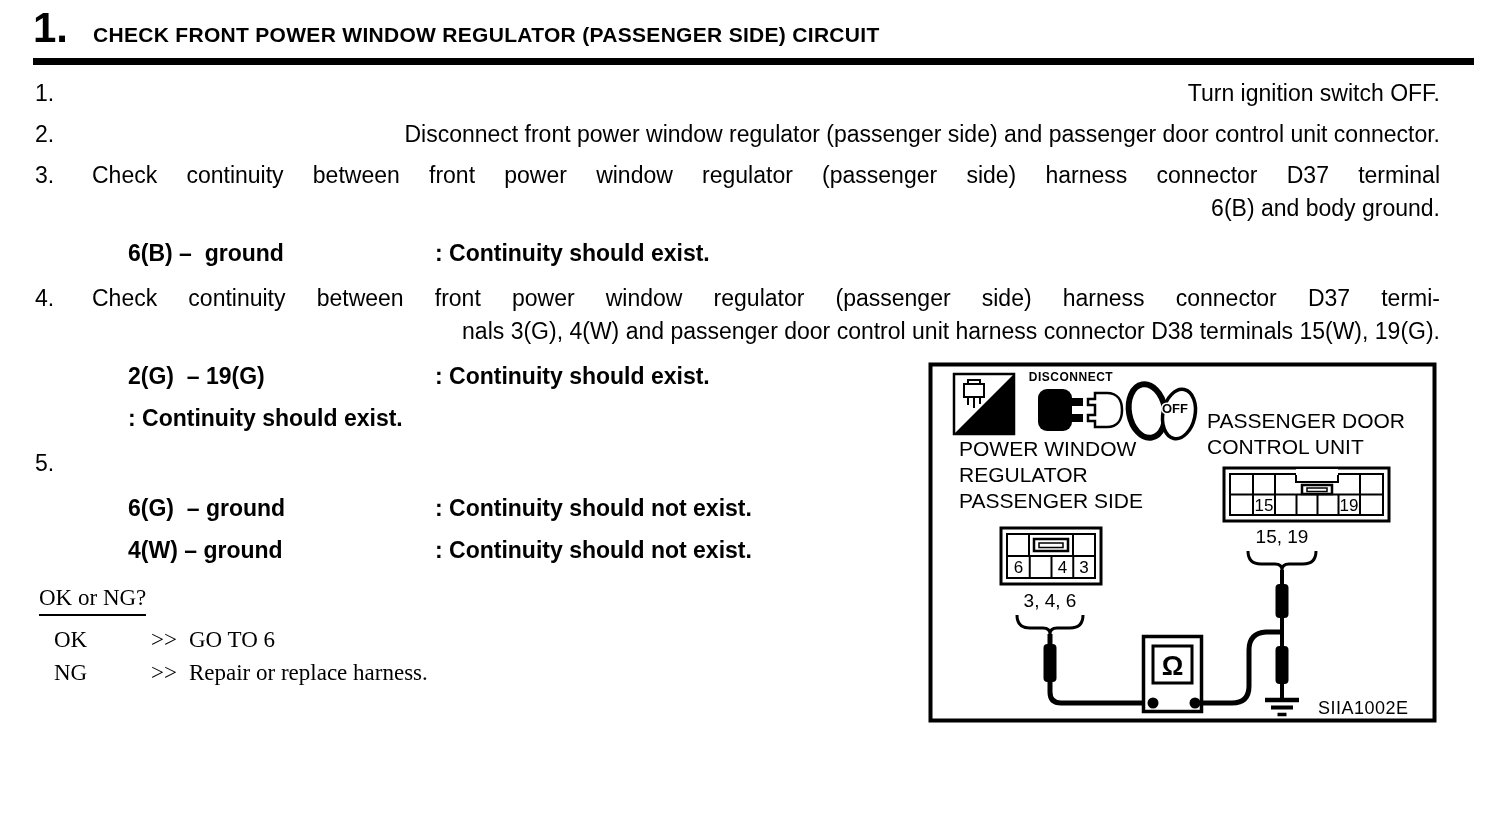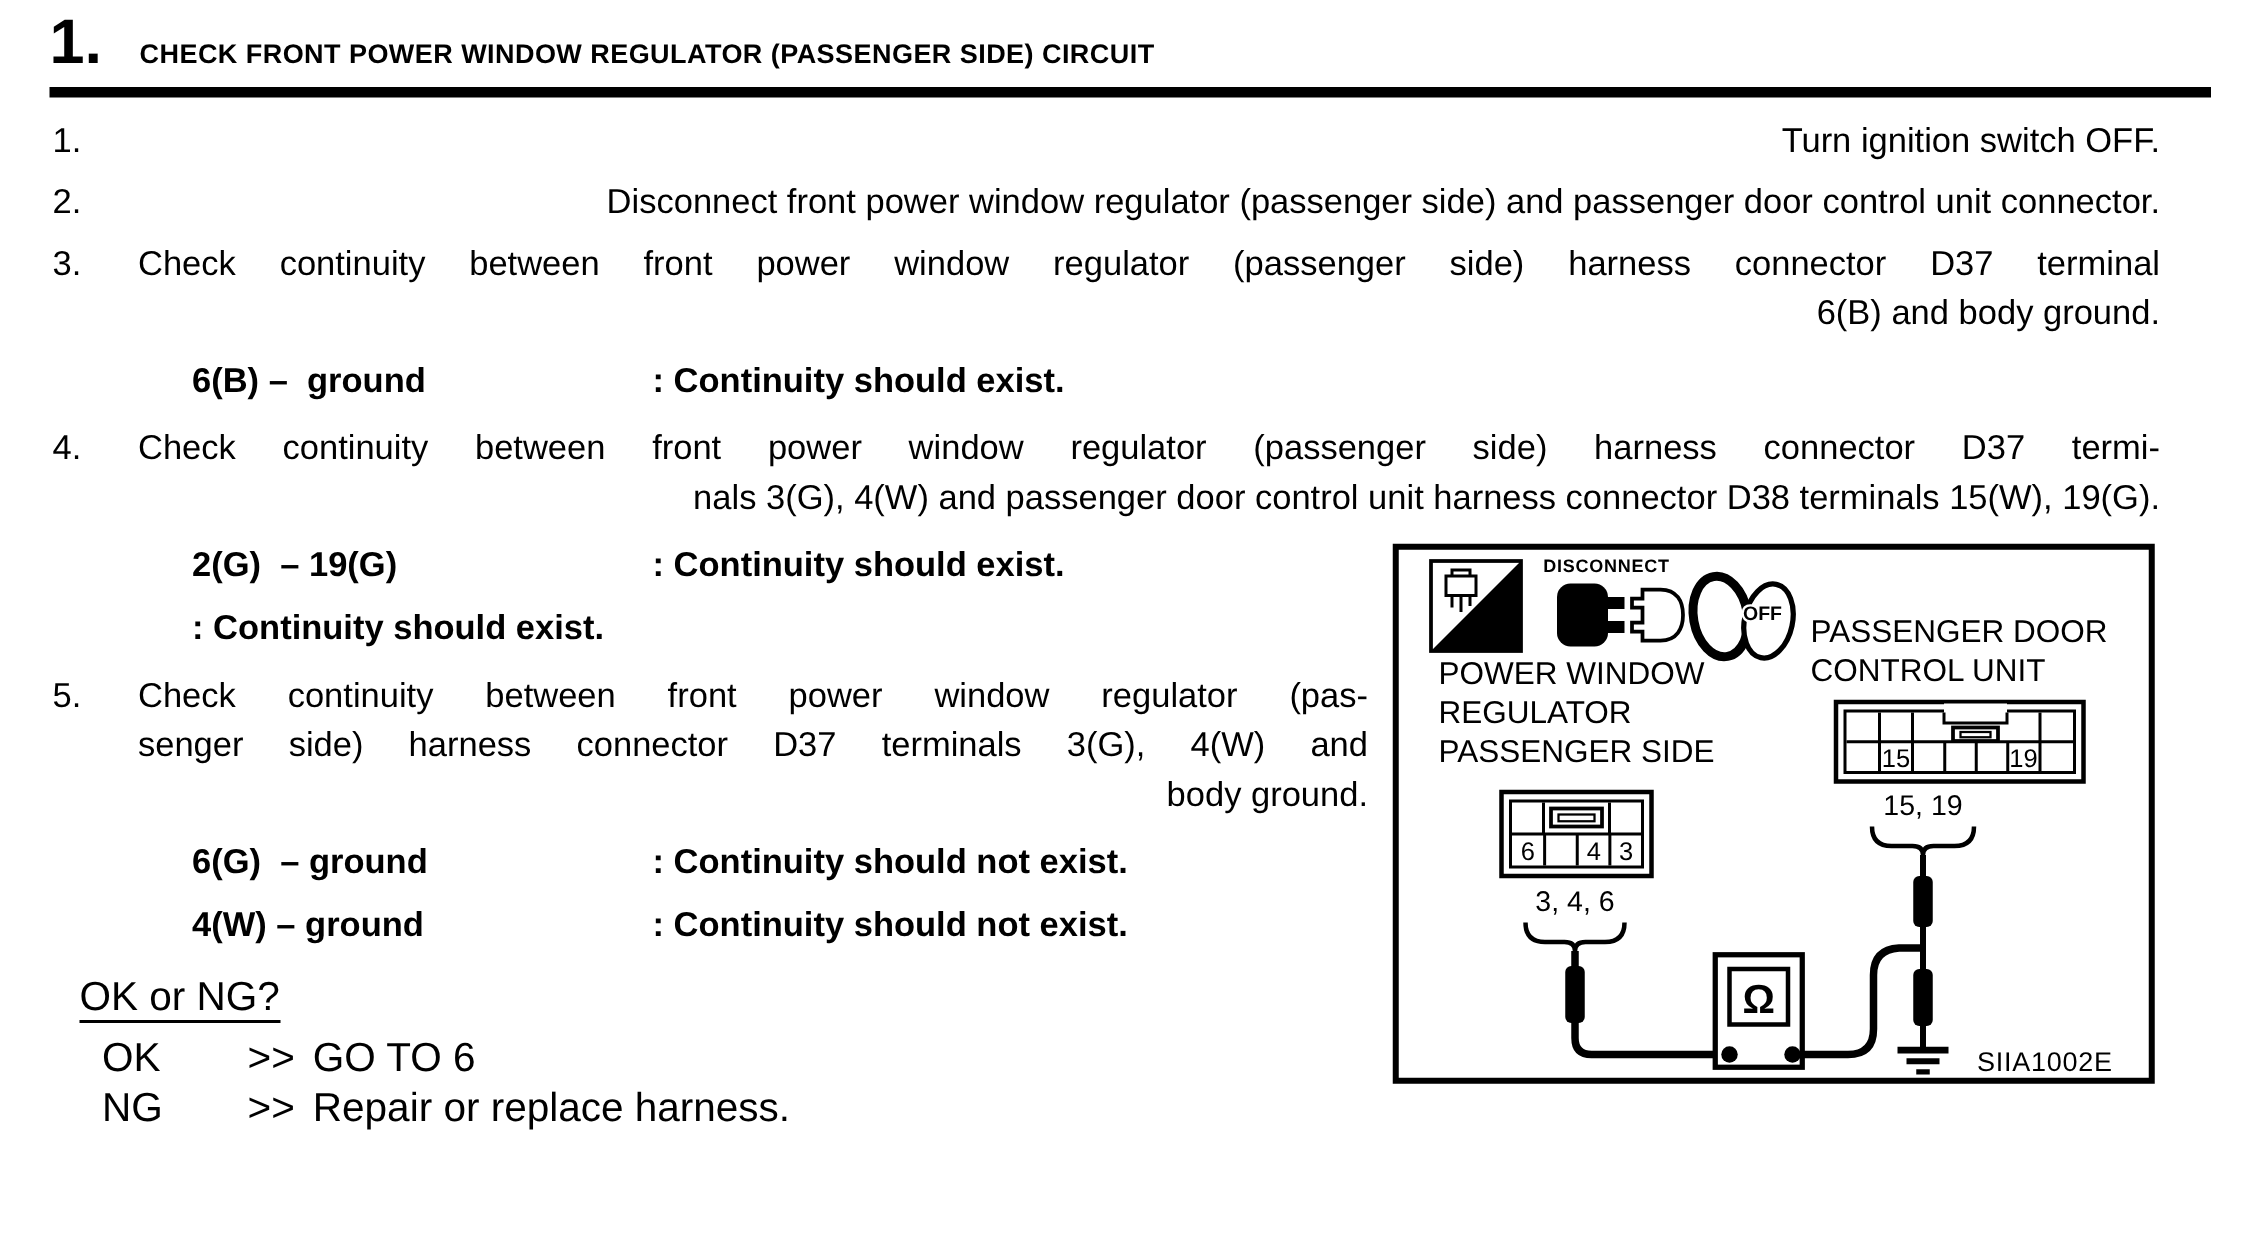--- a/index.html
+++ b/index.html
@@ -4,33 +4,33 @@
 <style>
   html,body{margin:0;padding:0;}
   body{
     width:1504px;height:830px;position:relative;overflow:hidden;
     background:#fff;color:#000;
     font-family:"Liberation Sans", sans-serif;
     -webkit-font-smoothing:antialiased;
   }
   .header{display:flex;align-items:baseline;padding:6px 0 0 33px;}
   .header-number{font-size:42px;font-weight:bold;line-height:1.05;}
-  .header-title{font-size:18px;font-weight:bold;margin-left:25px;letter-spacing:.3px;}
+  .header-title{font-size:21px;font-weight:bold;margin-left:25px;letter-spacing:.3px;}
   .heading-rule{height:7px;background:#000;margin:8px 30px 0 33px;}
   .steps{margin-top:12px;}
   .step{display:flex;margin-top:8px;font-size:23px;line-height:33px;}
   .step-num{flex:none;width:57px;padding-left:35px;}
   .step-body{width:1348px;}
   .step-body.narrow{width:820px;}
   .jline{text-align:justify;text-align-last:justify;}
   .jlast{text-align:right;}
   .specs{margin:7px 0 3px 0;}
   .spec{display:flex;font-weight:bold;font-size:23px;line-height:42px;padding-left:128px;}
   .spec-label{width:307px;white-space:pre;}
-  .decision{margin-top:12px;padding-left:53px;font-size:27px;}
+  .decision{margin-top:12px;padding-left:39px;font-size:23px;font-family:Liberation Serif, serif;}
   .decision-question{display:inline-block;border-bottom:2px solid #000;padding-bottom:1px;line-height:30px;}
   .decision-options{margin-top:7px;}
   .decision-row{display:flex;line-height:33px;}
   .opt-label{flex:none;width:97px;padding-left:15px;}
   .opt-arrow{margin-right:12px;}
   .figure-panel{position:absolute;left:928px;top:362px;width:509px;height:361px;}
   svg text{font-family:"Liberation Sans", sans-serif;fill:#000;}
   svg .stroke{stroke:#000;fill:none;}
 </style>
 </head>
@@ -84,25 +84,20 @@
     <span class="spec-label">2(G)  – 19(G)</span>
     <span class="spec-result">: Continuity should exist.</span>
   </div>
 
   <div class="spec">
     <span class="spec-result">: Continuity should exist.</span>
   </div>
 </div>
   <div class="step">
     <span class="step-num">5.</span>
-    <div class="step-body narrow">
-          <div class="jline">Check continuity between front power window regulator (pas-</div>
-          <div class="jline">senger side) harness connector D37  terminals 3(G), 4(W) and</div>
-          <div class="jlast">body ground.</div>
-        </div>
   </div>
 <div class="specs">
   <div class="spec">
     <span class="spec-label">6(G)  – ground</span>
     <span class="spec-result">: Continuity should not exist.</span>
   </div>
 
   <div class="spec">
     <span class="spec-label">4(W) – ground</span>
     <span class="spec-result">: Continuity should not exist.</span>

